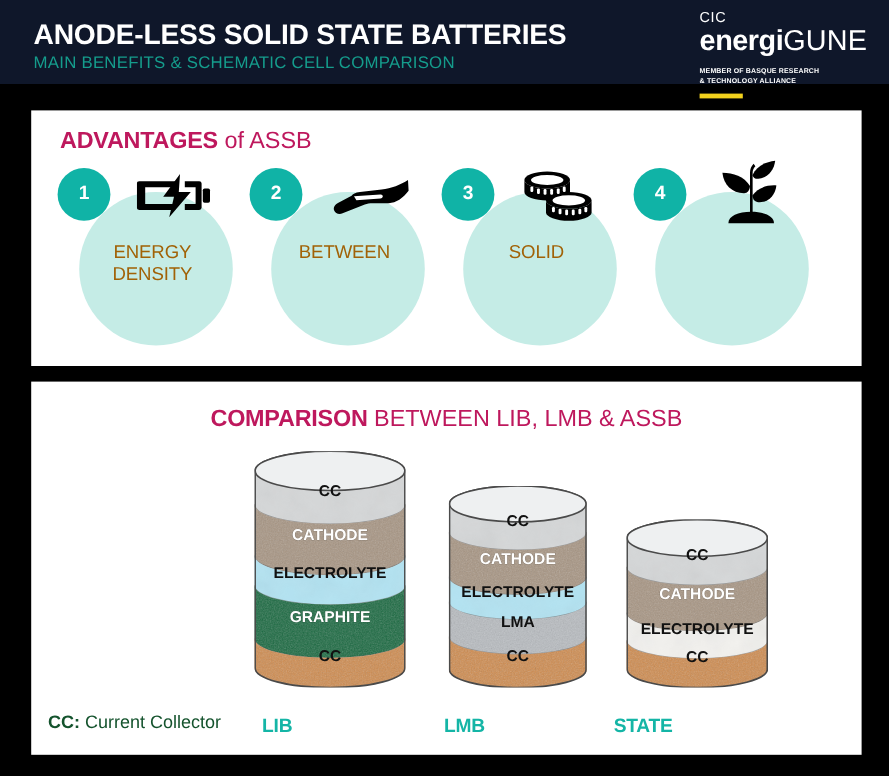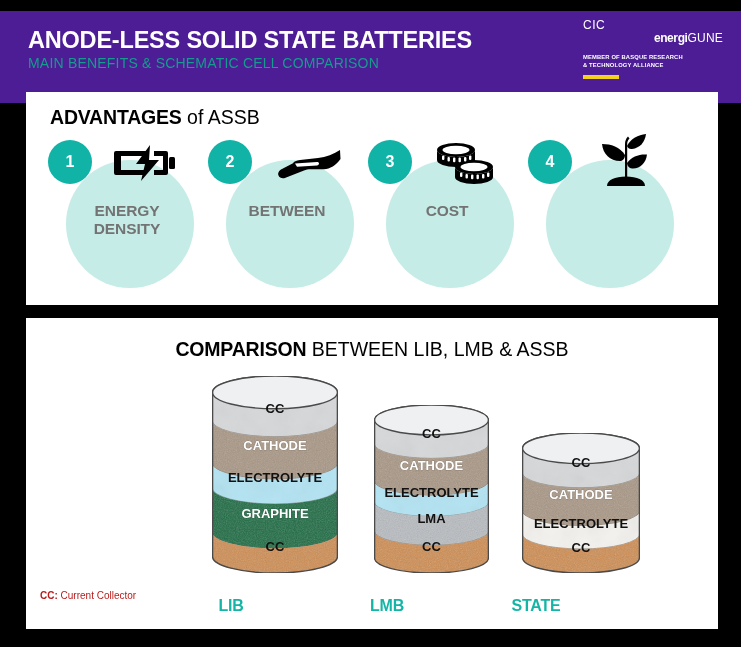--- a/index.html
+++ b/index.html
@@ -9,23 +9,23 @@
     height: 647px;
     background: #000000;
     font-family: "Liberation Sans", sans-serif;
     overflow: hidden;
     position: relative;
   }
 
   
   #header {
     position: absolute;
-    left: 0; top: 11px;
-    width: 741px; height: 92px;
-    background: #4c1d95;
+    left: 0; top: 0;
+    width: 741px; height: 70px;
+    background: #0f172a;
   }
   #title-main {
     position: absolute;
     left: 28px; top: 16px;
     font-size: 23.5px;
     font-weight: 800;
     color: #ffffff;
     letter-spacing: -0.2px;
     white-space: nowrap;
   }
@@ -39,22 +39,22 @@
     white-space: nowrap;
   }
 
   
   #logo { position: absolute; right: 18px; top: 8px; width: 140px; text-align: left; }
   #logo-cic {
     font-size: 12px; font-weight: 400; color: #ffffff;
     letter-spacing: 0.5px; line-height: 1;
   }
   #logo-energigune {
-    font-size: 12px; color: #ffffff; line-height: 1.15;
-    white-space: nowrap; margin-top: 1px; text-align: right;
+    font-size: 24px; color: #ffffff; line-height: 1.15;
+    white-space: nowrap; margin-top: 1px;
   }
   #logo-energi { font-weight: 800; letter-spacing: -0.4px; }
   #logo-gune { font-weight: 300; letter-spacing: 0.2px; }
   #logo-member {
     margin-top: 7px;
     font-size: 5.8px; font-weight: 700; color: #ffffff;
     line-height: 1.5; letter-spacing: 0.15px;
   }
   #logo-bar {
     margin-top: 5px;
@@ -65,21 +65,21 @@
   .panel {
     position: absolute;
     background: #ffffff;
   }
   #panel-advantages { left: 26px; top: 92px; width: 692px; height: 213px; }
   #panel-comparison { left: 26px; top: 318px; width: 692px; height: 311px; }
 
   .panel-heading {
     position: absolute;
     font-size: 19.5px;
-    color: #000000;
+    color: #be185d;
     white-space: nowrap;
   }
   .ph-bold { font-weight: 800; letter-spacing: -0.2px; }
   .ph-light { font-weight: 300; }
 
   #adv-heading { left: 24px; top: 14px; }
   #cmp-heading { left: 0; right: 0; top: 20px; text-align: center; }
 
   
   .adv-item { position: absolute; width: 146px; height: 130px; top: 48px; }
@@ -108,22 +108,22 @@
     align-items: center;
     justify-content: center;
     z-index: 3;
   }
   .adv-label {
     position: absolute;
     left: 4px; top: 62px;
     width: 150px;
     text-align: center;
     font-size: 15.5px;
-    font-weight: 700;
-    color: #737373;
+    font-weight: 400;
+    color: #a16207;
     line-height: 1.15;
     letter-spacing: -0.1px;
     z-index: 3;
     white-space: pre-line;
   }
   .adv-icon {
     position: absolute;
     z-index: 2;
     color: #000000;
   }
@@ -155,23 +155,23 @@
     font-weight: 800;
     color: #14b5a6;
     letter-spacing: -0.2px;
   }
   #cap-lib  { left: 130px; }
   #cap-lmb  { left: 286px; }
   #cap-assb { left: 435px; }
 
   #cc-legend {
     position: absolute;
-    left: 14px; bottom: 28px;
-    font-size: 10px;
-    color: #b91c1c;
+    left: 14px; bottom: 18px;
+    font-size: 15px;
+    color: #14532d;
     white-space: nowrap;
   }
   #cc-legend b { font-weight: 800; }
 
   .layer-text {
     font-family: "Liberation Sans", sans-serif;
     font-weight: 800;
     text-anchor: middle;
     paint-order: stroke;
   }
@@ -255,21 +255,21 @@
           <rect x="35" y="13.5" width="2.4" height="4.4" rx="1"></rect>
           <rect x="26" y="30.5" width="2.4" height="4.4" rx="1"></rect>
           <rect x="31.5" y="32" width="2.4" height="4.6" rx="1"></rect>
           <rect x="37" y="32.6" width="2.4" height="4.7" rx="1"></rect>
           <rect x="42.5" y="32.6" width="2.4" height="4.7" rx="1"></rect>
           <rect x="48" y="32" width="2.4" height="4.6" rx="1"></rect>
           <rect x="53" y="30.5" width="2.4" height="4.4" rx="1"></rect>
         </g>
       </svg>
     </div>
-    <div class="adv-label">COST</div>
+    <div class="adv-label">SOLID</div>
   </div>
 
   <div class="adv-item" id="adv-4">
     <div class="adv-circle"></div>
     <div class="adv-badge">4</div>
     <div class="adv-icon" id="icon-plant">
       <svg width="56" height="62" viewBox="0 0 56 62">
         <g fill="#000">
           <path d="M27 55 L27 14 C27 11 28 8.5 30 6.5 L31.5 8.5 C29.8 10.2 29.2 12 29.2 14 L29.2 55 Z"></path>
           <path d="M29 16 C33 8 40 5 48 4 C47 12 42 18 34 19 C31.5 19.3 29.8 18.2 29 16 Z"></path>

